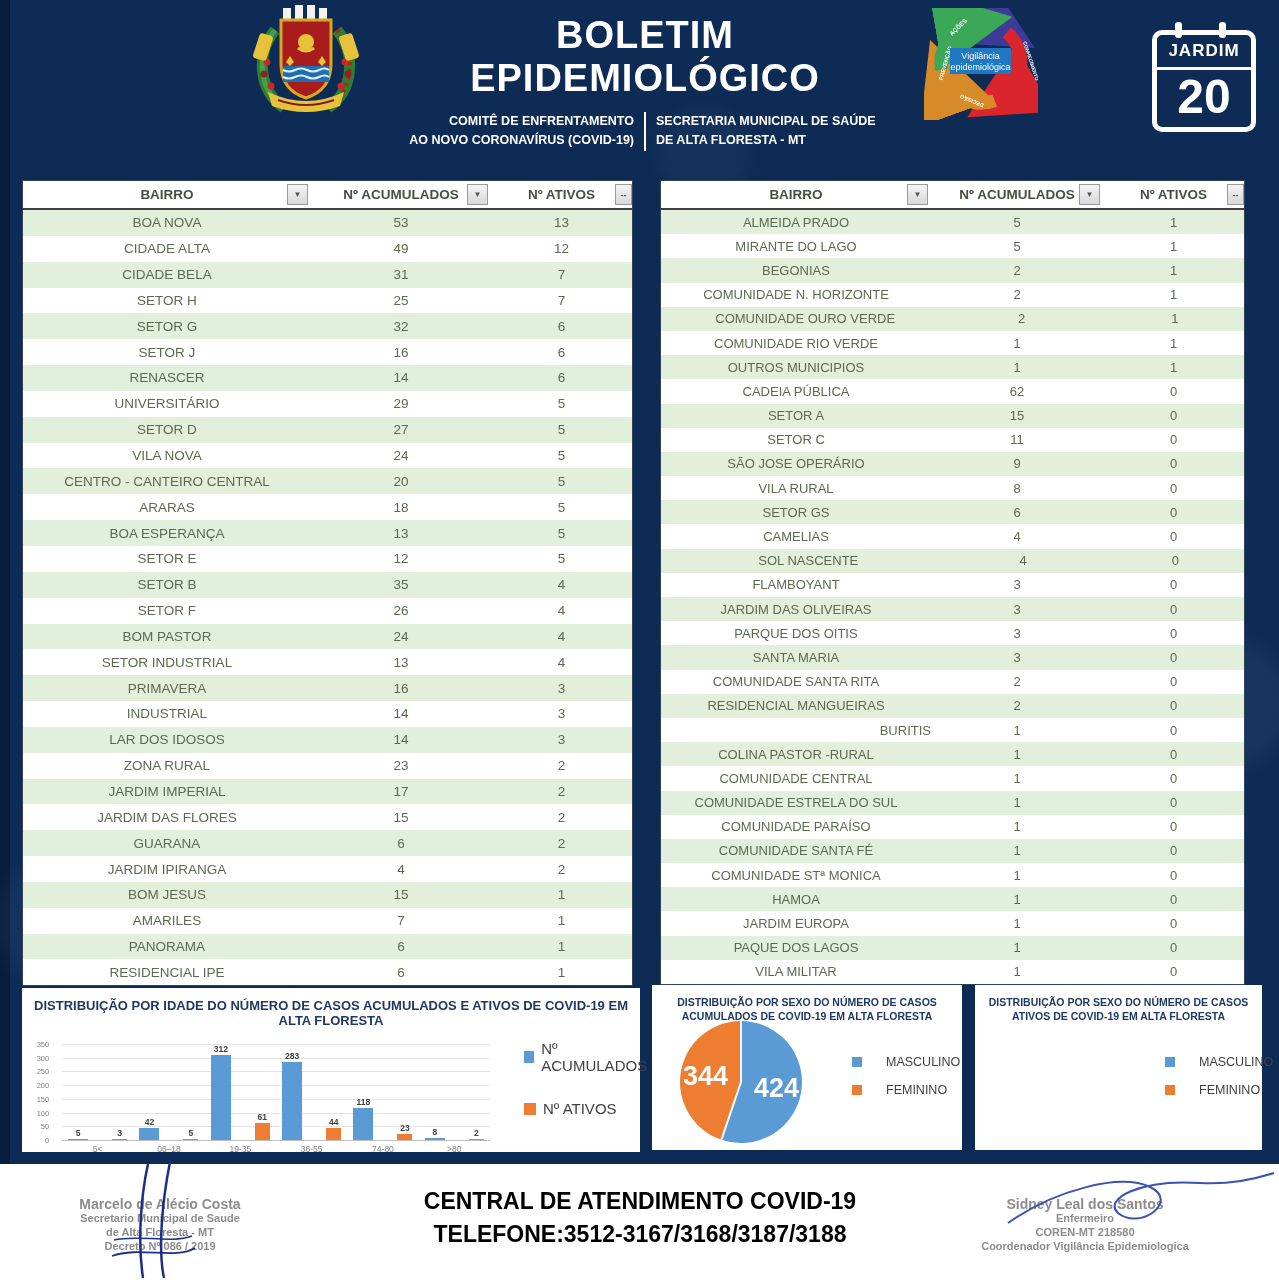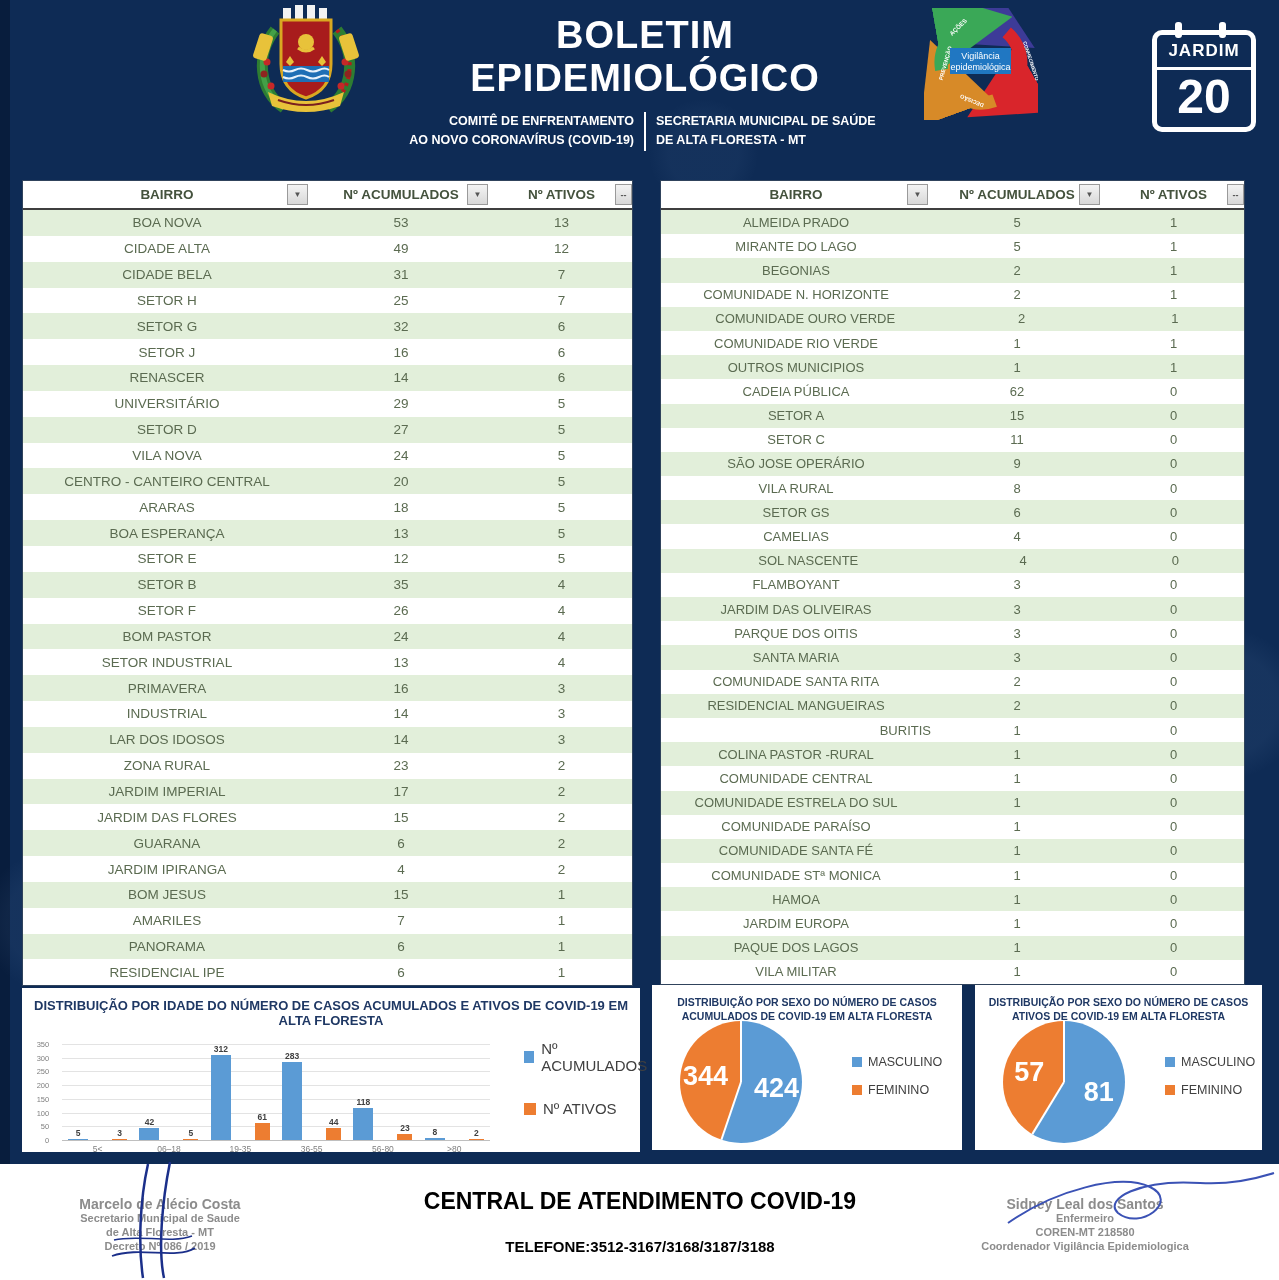--- a/index.html
+++ b/index.html
@@ -49,30 +49,30 @@
   .ytick{position:absolute;right:103%;font-size:7.5px;color:#7f7f7f;white-space:nowrap;}
   .bar-group{position:relative;display:flex;align-items:flex-end;gap:24px;height:100%;z-index:1;}
   .bar-wrap{display:flex;flex-direction:column;align-items:center;justify-content:flex-end;height:100%;}
   .bar-label{font-size:8.5px;font-weight:bold;color:#404040;margin-bottom:1px;}
   .cat-label{position:absolute;top:100%;left:50%;transform:translateX(-50%);margin-top:4px;font-size:8.5px;color:#7f7f7f;white-space:nowrap;}
   .legend-item{position:absolute;display:flex;align-items:center;gap:7px;font-size:15px;color:#404040;}
   .legend-sq{width:12px;height:12px;display:inline-block;}
   .pie{position:absolute;width:122px;height:122px;border-radius:50%;}
   .pie-line{position:absolute;left:calc(50% - 1px);bottom:50%;width:2px;height:50%;transform-origin:bottom center;background:#fff;}
   .pie-val{position:absolute;transform:translate(-50%,-50%);color:#fff;font-weight:800;font-size:27px;}
-  .pie-legend-item{position:absolute;display:flex;align-items:center;gap:6px;font-size:12.5px;color:#404040;}
+  .pie-legend-item{position:absolute;display:flex;align-items:center;gap:24px;font-size:12.5px;color:#404040;}
   .pie-legend-sq{width:10px;height:10px;display:inline-block;}
   
   .footer{position:absolute;left:0;top:1164px;width:100%;height:116px;background:#fff;}
   .sig-block{position:absolute;text-align:center;color:#8c8c8c;font-weight:bold;}
   .sig-name{font-size:14px;}
   .sig-line{font-size:11px;line-height:1.25;}
   .center-block{position:absolute;left:400px;top:1188px;width:480px;text-align:center;color:#000;font-weight:800;}
   .cb-l1{font-size:23px;}
-  .cb-l2{font-size:15px;margin-top:23px;}
+  .cb-l2{font-size:23px;margin-top:6px;}
   .sig-svg{position:absolute;pointer-events:none;}
 </style>
 </head>
 <body>
 
 <div class="page">
 
   <svg class="coat" width="112" height="116" viewBox="0 0 112 116">
 
     <g fill="#f2f2f2">
@@ -572,21 +572,21 @@
         </div>
         <div class="bar-group">
           <div class="bar-wrap">
             <div class="bar-label">118</div>
             <div style="height: 32.3657px; width: 20px; background: rgb(91, 155, 213);"></div>
           </div>
           <div class="bar-wrap">
             <div class="bar-label">23</div>
             <div style="height: 6.30857px; width: 15px; background: rgb(237, 125, 49);"></div>
           </div>
-          <div class="cat-label">56-80</div>
+          <div class="cat-label">74-80</div>
         </div>
         <div class="bar-group">
           <div class="bar-wrap">
             <div class="bar-label">8</div>
             <div style="height: 2.19429px; width: 20px; background: rgb(91, 155, 213);"></div>
           </div>
           <div class="bar-wrap">
             <div class="bar-label">2</div>
             <div style="height: 1.3px; width: 15px; background: rgb(237, 125, 49);"></div>
           </div>
@@ -622,26 +622,20 @@
       <span class="pie-legend-sq" style="background:#ed7d31;"></span>
       <span>FEMININO</span>
     </div>
   </div>
 
   <div class="chartbox" style="left:975px;top:985px;width:287px;height:165px;">
     <div class="cb-title" style="font-size:10.5px;line-height:1.35;">
       <div>DISTRIBUIÇÃO POR SEXO DO NÚMERO DE CASOS</div>
       <div>ATIVOS DE COVID-19 EM ALTA FLORESTA</div>
     </div>
-    <div class="pie" id="pie2" style="left: 28px; top: 36px; background: conic-gradient(rgb(91, 155, 213) 0deg, rgb(91, 155, 213) 211.304deg, rgb(237, 125, 49) 211.304deg, rgb(237, 125, 49) 360deg);">
-        <div class="pie-line" style="transform: rotate(0deg);"></div>
-        <div class="pie-line" style="transform: rotate(211.304deg);"></div>
-        <div class="pie-val" style="left: 95.665px; top: 70.7127px;">81</div>
-        <div class="pie-val" style="left: 26.335px; top: 51.2873px;">57</div>
-      </div>
     <div class="pie-legend-item" style="left:190px;top:70px;">
       <span class="pie-legend-sq" style="background:#5b9bd5;"></span>
       <span>MASCULINO</span>
     </div>
     <div class="pie-legend-item" style="left:190px;top:98px;">
       <span class="pie-legend-sq" style="background:#ed7d31;"></span>
       <span>FEMININO</span>
     </div>
   </div>
 

